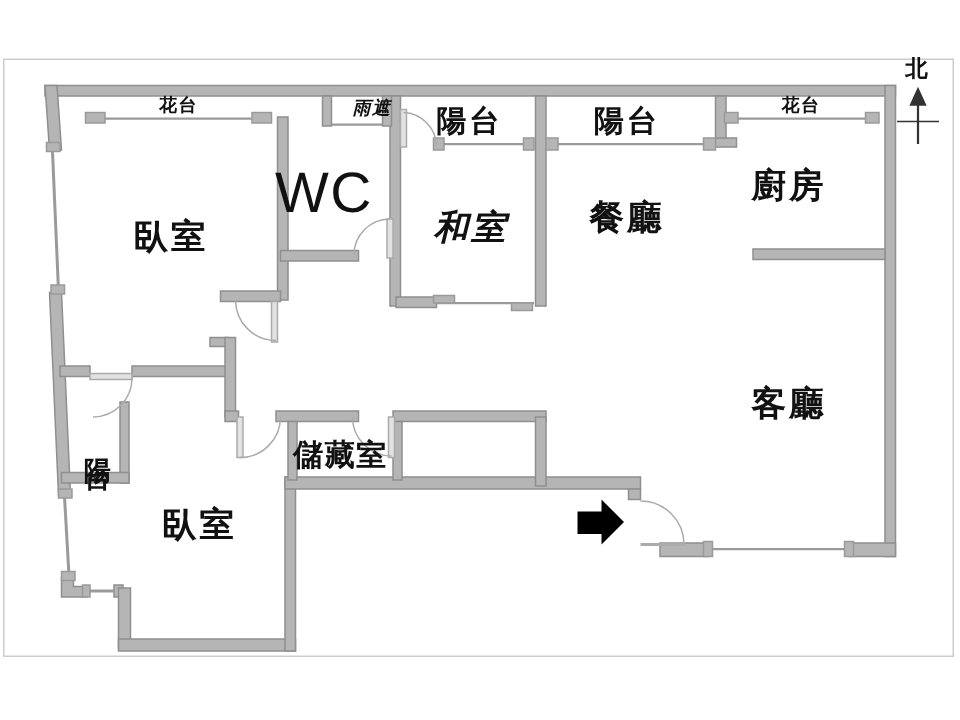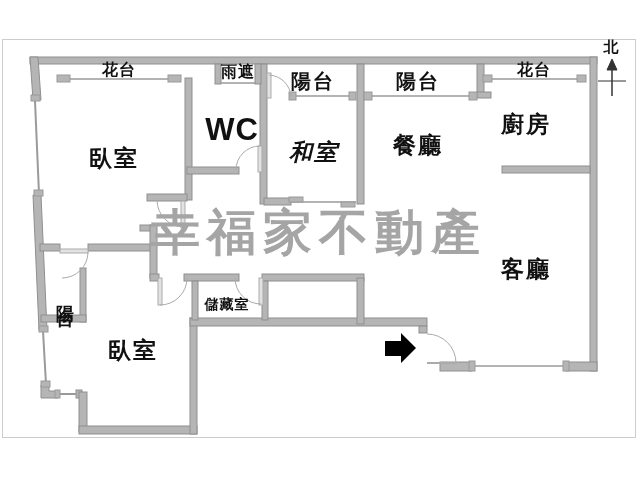--- a/index.html
+++ b/index.html
@@ -13,36 +13,36 @@
     font-family:"Liberation Sans","DejaVu Sans",sans-serif;
   }
   #plan-svg{position:absolute;left:0;top:0;}
   .lbl{
     position:absolute;transform:translate(-50%,-50%);
     color:var(--text);font-weight:bold;white-space:nowrap;line-height:1;
     user-select:none;
   }
   .room-lg{font-size:23px;letter-spacing:2px;}
   .lbl-bedroom-top{left:114px;top:158px;}
-  .lbl-wc{left:232px;top:129px;font-size:31px;font-weight:700;letter-spacing:1px;}
+  .lbl-wc{left:216px;top:129px;font-size:38px;font-weight:400;letter-spacing:1px;}
   .lbl-tatami{left:314px;top:152px;font-style:italic;}
   .lbl-dining{left:418px;top:145px;font-family:Liberation Serif, serif;}
   .lbl-kitchen{left:526px;top:124px;}
   .lbl-living{left:526px;top:269px;}
   .lbl-bedroom-bottom{left:133px;top:350px;}
-  .lbl-storage{left:227px;top:304px;font-size:14px;letter-spacing:1px;}
+  .lbl-storage{left:227px;top:304px;font-size:20px;letter-spacing:1px;}
   .lbl-balcony-tc{left:313px;top:81px;font-size:20px;letter-spacing:2px;}
   .lbl-balcony-tr{left:418px;top:81px;font-size:20px;letter-spacing:2px;}
   .lbl-balcony-left{
     left:65px;top:294px;font-size:18px;
     writing-mode:vertical-rl;text-orientation:upright;letter-spacing:3px;
   }
-  .lbl-small{font-size:16px;letter-spacing:1px;}
+  .lbl-small{font-size:12px;letter-spacing:1px;}
   .lbl-flower-left{left:119px;top:70px;}
-  .lbl-rain{left:238px;top:72px;}
+  .lbl-rain{left:248px;top:72px;font-style:italic;}
   .lbl-flower-right{left:534px;top:70px;}
   .lbl-north{left:611px;top:46px;font-size:15px;}
   .lbl-watermark{
     left:319px;top:232px;color:var(--watermark);
     font-size:49px;font-weight:bold;letter-spacing:7px;
   }
 </style>
 </head>
 <body>
 
@@ -142,21 +142,20 @@
 
     <polygon points="385,341 401,341 401,333 416,348 401,363 401,356 385,356" fill="var(--arrow)"></polygon>
 
     <g stroke="#333333" fill="#333333">
       <line x1="612" y1="62" x2="612" y2="96" stroke-width="1.5"></line>
       <polygon points="607,70 612,59 617,70"></polygon>
       <line x1="598" y1="81" x2="626" y2="81" stroke-width="1"></line>
     </g>
   </svg>
 
-  <div class="lbl lbl-watermark">幸福家不動產</div>
 
   <div class="lbl room-lg lbl-bedroom-top">臥室</div>
   <div class="lbl lbl-wc">WC</div>
   <div class="lbl room-lg lbl-tatami">和室</div>
   <div class="lbl room-lg lbl-dining">餐廳</div>
   <div class="lbl room-lg lbl-kitchen">廚房</div>
   <div class="lbl room-lg lbl-living">客廳</div>
   <div class="lbl room-lg lbl-bedroom-bottom">臥室</div>
   <div class="lbl lbl-storage">儲藏室</div>
   <div class="lbl lbl-balcony-tc">陽台</div>

